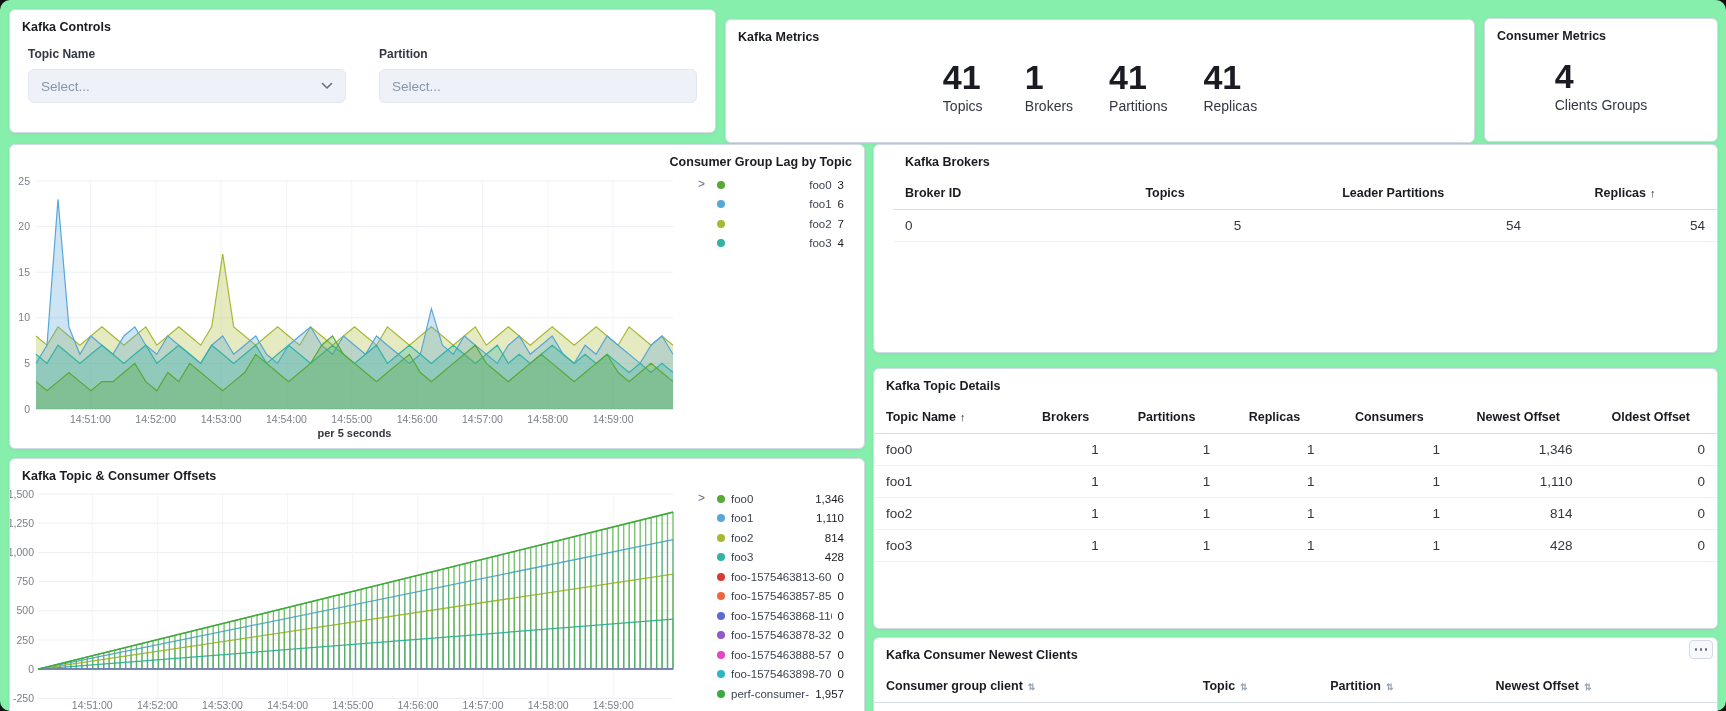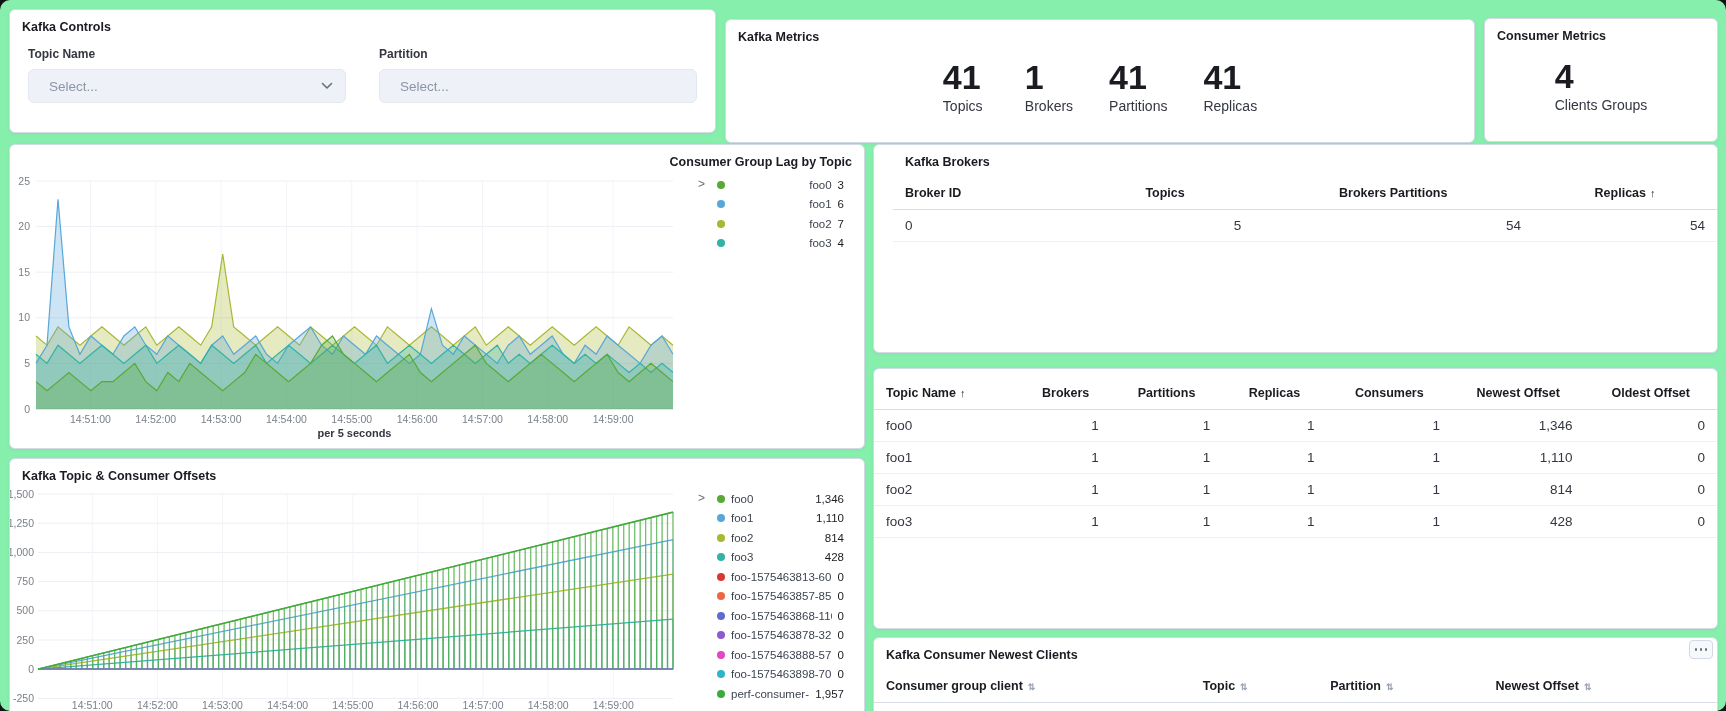--- a/index.html
+++ b/index.html
@@ -16,21 +16,21 @@
   #panel-brokers{left:873px;top:144px;width:845px;height:209px;padding-left:19px;}
   #panel-topic-details{left:873px;top:368px;width:845px;height:261px;}
   #panel-offsets{left:9px;top:458px;width:856px;height:308px;}
   #panel-clients{left:873px;top:637px;width:845px;height:130px;}
 
   
   .controls-row{display:flex;gap:33px;padding:13px 18px 0;}
   .field{flex:1;}
   .field label{display:block;font-size:12px;font-weight:700;color:#343741;margin-bottom:8px;}
   .select{position:relative;height:34px;background:#eef2f8;border:1px solid #e2e7f0;border-radius:6px;
-          display:flex;align-items:center;padding:0 20px;cursor:pointer;box-sizing:border-box;}
+          display:flex;align-items:center;padding:0 12px;cursor:pointer;box-sizing:border-box;}
   .select .placeholder{font-size:13.5px;color:#8b95a5;}
   .select svg{position:absolute;right:12px;top:12px;}
 
   
   .metrics{display:flex;justify-content:center;align-items:flex-start;gap:36px;padding-top:14px;}
   .metric{text-align:left;min-width:46px;}
   .metric-value{font-size:34px;font-weight:700;color:#1a1c21;line-height:1.15;}
   .metric-label{font-size:14px;color:#343741;margin-top:1px;}
 
   
@@ -205,37 +205,38 @@
   </section>
 
   <section class="panel" id="panel-brokers">
     <h2 class="panel-title">Kafka Brokers</h2>
     <div class="tbl">
         <table>
           <thead>
             <tr>
               <th><span>Broker ID</span></th>
               <th class="num"><span>Topics</span></th>
-              <th class="num"><span>Brokers Partitions</span></th>
+              <th class="num"><span>Leader Partitions</span></th>
               <th class="num"><span>Replicas</span><span class="sort-arrow">↑</span></th>
             </tr>
           </thead>
           <tbody>
             <tr>
               <td>0</td>
               <td class="num">5</td>
               <td class="num">54</td>
               <td class="num">54</td>
             </tr>
           </tbody>
         </table>
       </div>
   </section>
 
   <section class="panel" id="panel-topic-details">
+    <h2 class="panel-title">Kafka Topic Details</h2>
     <div class="tbl">
         <table>
           <thead>
             <tr>
               <th><span>Topic Name</span><span class="sort-arrow">↑</span></th>
               <th class="num"><span>Brokers</span></th>
               <th class="num"><span>Partitions</span></th>
               <th class="num"><span>Replicas</span></th>
               <th class="num"><span>Consumers</span></th>
               <th class="num"><span>Newest Offset</span></th>

